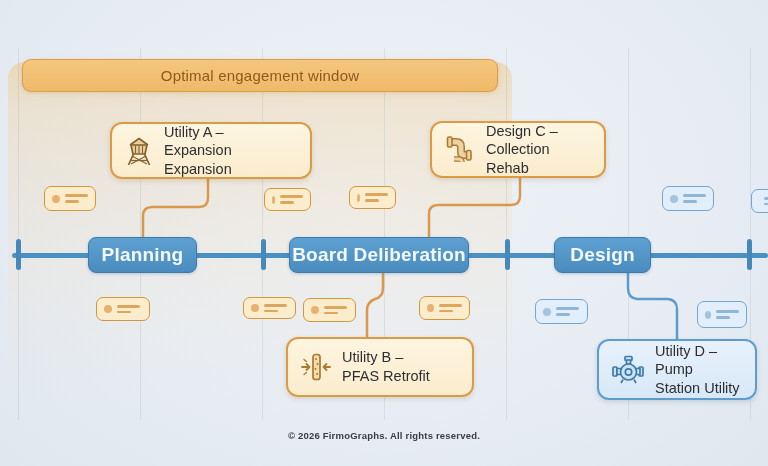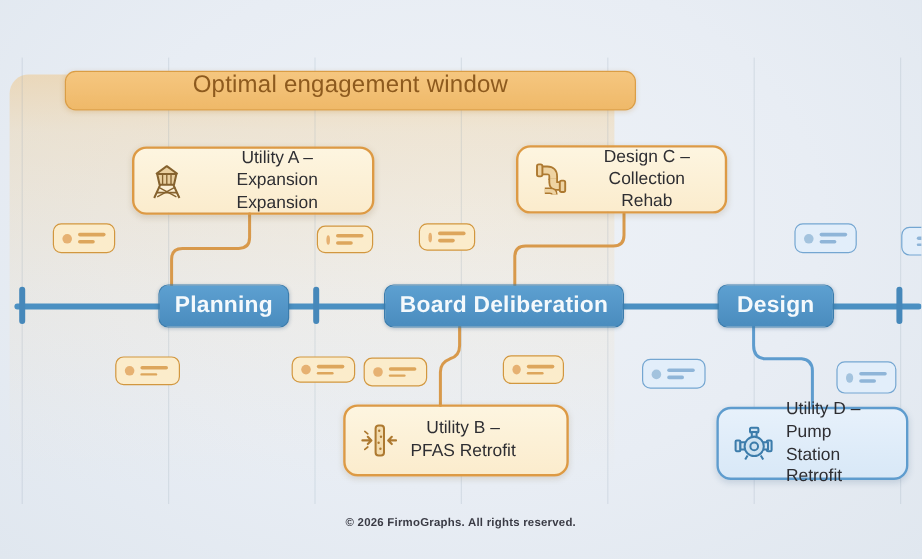--- a/index.html
+++ b/index.html
@@ -13,44 +13,42 @@
   
   .window-wash{
     position:absolute;left:8px;top:62px;width:504px;height:342px;border-radius:16px;
     background:linear-gradient(180deg, rgba(242,190,110,.42) 0%, rgba(244,203,135,.30) 14%,
                rgba(246,213,158,.16) 52%, rgba(246,216,165,.05) 82%, rgba(246,216,165,0) 100%);
   }
   .window-pill{
     position:absolute;left:22px;top:59px;width:474px;height:31px;border-radius:9px;
     background:linear-gradient(180deg,#f5c67f,#efb969);
     border:1px solid rgba(214,152,62,.85);
-    display:flex;align-items:flex-start;justify-content:center;
-    color:#8d5a1e;font-size:20px;font-weight:500;letter-spacing:.2px;
+    display:flex;align-items:center;justify-content:center;
+    color:#8d5a1e;font-size:15px;font-weight:500;letter-spacing:.2px;
     box-shadow:0 1px 4px rgba(190,130,50,.25);
-    margin-left:32px;
   }
   
   .tl-line{position:absolute;left:12px;top:253px;width:756px;height:4.5px;border-radius:3px;background:#4b90c2;}
   .tl-tick{position:absolute;top:239px;width:5px;height:31px;border-radius:3px;background:#4688ba;}
   .stage{
     position:absolute;top:237px;height:36px;border-radius:8px;
     background:linear-gradient(180deg,#5da0d1,#4a8cbe);
     border:1.5px solid #3b7cac;box-sizing:border-box;
     display:flex;align-items:center;justify-content:center;
     color:#f4f9fc;font-size:19px;font-weight:600;letter-spacing:.2px;
     box-shadow:0 1px 3px rgba(40,80,120,.25);
-    margin-left:44px;
   }
   
   .card{
     position:absolute;box-sizing:border-box;border-radius:12px;
     display:flex;align-items:center;gap:10px;padding:6px 12px;
     box-shadow:0 2px 5px rgba(120,90,40,.18);
   }
-  .card.orange{background:linear-gradient(180deg,#fdf5e0,#fbeccd);border:2px solid #dd9a44;text-align:center;}
+  .card.orange{background:linear-gradient(180deg,#fdf5e0,#fbeccd);border:2px solid #dd9a44;}
   .card.blue{background:linear-gradient(180deg,#e7f1fb,#d8e8f7);border:2px solid #5e9cce;box-shadow:0 2px 5px rgba(50,90,130,.18);padding-left:12px;}
   .card .txt{font-size:14.5px;line-height:1.28;color:#2e2e32;font-weight:500;}
   .card .icon{flex:0 0 auto;display:flex;align-items:center;justify-content:center;}
   
   .badge{position:absolute;box-sizing:border-box;border-radius:7px;display:flex;align-items:center;gap:5px;padding:0 7px;}
   .badge.orange{background:#fbeccb;border:1.8px solid #d2973f;}
   .badge.blue{background:#e2eefa;border:1.8px solid #74a6d1;}
   .badge .dot{width:8px;height:8px;border-radius:50%;}
   .badge.orange .dot{background:#e6b172;}
   .badge.blue .dot{background:#a3c3de;}
@@ -93,21 +91,21 @@
 
   <div class="tl-line"></div>
   <div class="tl-tick" style="left:16px"></div>
   <div class="tl-tick" style="left:261px"></div>
   <div class="tl-tick" style="left:505px"></div>
   <div class="tl-tick" style="left:747px"></div>
 
   <div class="stage" style="left:88px;width:109px">
     <span>Planning</span>
   </div>
-  <div class="stage" style="left:276px;width:200px">
+  <div class="stage" style="left:289px;width:180px">
     <span>Board Deliberation</span>
   </div>
   <div class="stage" style="left:554px;width:97px">
     <span>Design</span>
   </div>
 
   <div class="card orange" style="left:110px;top:122px;width:202px;height:57px">
     <span class="icon">
       <svg width="30" height="32" viewBox="0 0 30 32">
         <g fill="none" stroke="#85622e" stroke-width="1.7" stroke-linejoin="round">
@@ -179,21 +177,21 @@
           <rect x="28" y="13" width="4" height="9" rx="1"></rect>
           <rect x="24" y="14.5" width="5" height="6"></rect>
           <circle cx="17.5" cy="18" r="8"></circle>
           <circle cx="17.5" cy="18" r="3.2"></circle>
           <path d="M12,25.5 L10,29 M23,25.5 L25,29" fill="none"></path>
         </g>
       </svg>
     </span>
     <span class="txt">
       <span>Utility D – Pump</span><br>
-      <span>Station Retrofit</span>
+      <span>Station Utility</span>
     </span>
   </div>
 
   <div class="badge orange" style="left:44px;top:186px;width:52px;height:25px">
       <span class="dot"></span>
       <span class="lines">
         <span class="l1"></span>
         <span class="l2"></span>
       </span>
     </div>

